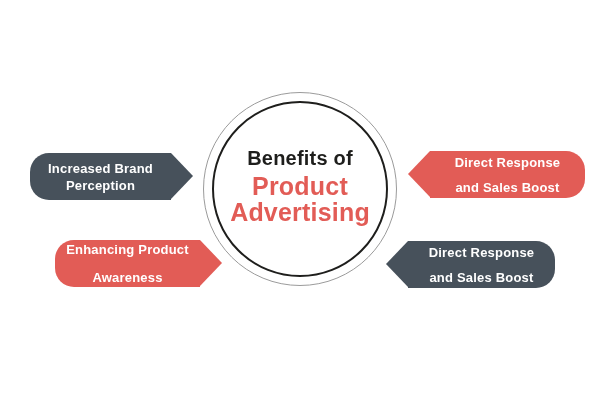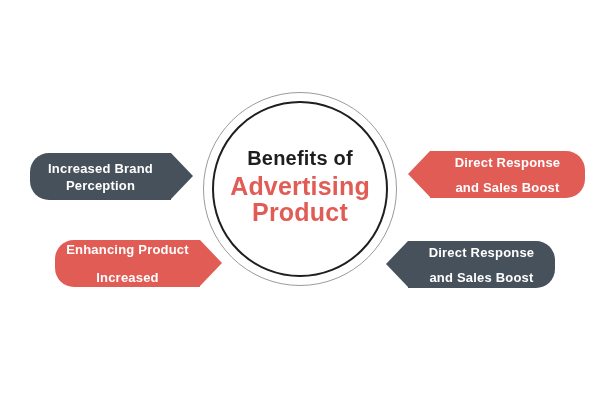--- a/index.html
+++ b/index.html
@@ -117,34 +117,34 @@
 </head>
 <body>
 
 <div class="stage">
 
   <div class="ring-outer"></div>
   <div class="ring-inner"></div>
 
   <div class="center-title">
     <span class="t-top">Benefits of</span>
+    <span class="t-main">Product</span>
     <span class="t-main">Advertising</span>
-    <span class="t-main">Product</span>
   </div>
 
   <div class="arrow dir-right theme-dark arrow-top-left">
     <span class="tip"></span>
     <span class="line">Increased Brand</span>
     <span class="line">Perception</span>
   </div>
 
   <div class="arrow dir-right theme-red arrow-bottom-left">
     <span class="tip"></span>
     <span class="line">Enhancing Product</span>
-    <span class="line">Increased</span>
+    <span class="line">Awareness</span>
   </div>
 
   <div class="arrow dir-left theme-red arrow-top-right">
     <span class="tip"></span>
     <span class="line">Direct Response</span>
     <span class="line">and Sales Boost</span>
   </div>
 
   <div class="arrow dir-left theme-dark arrow-bottom-right">
     <span class="tip"></span>

